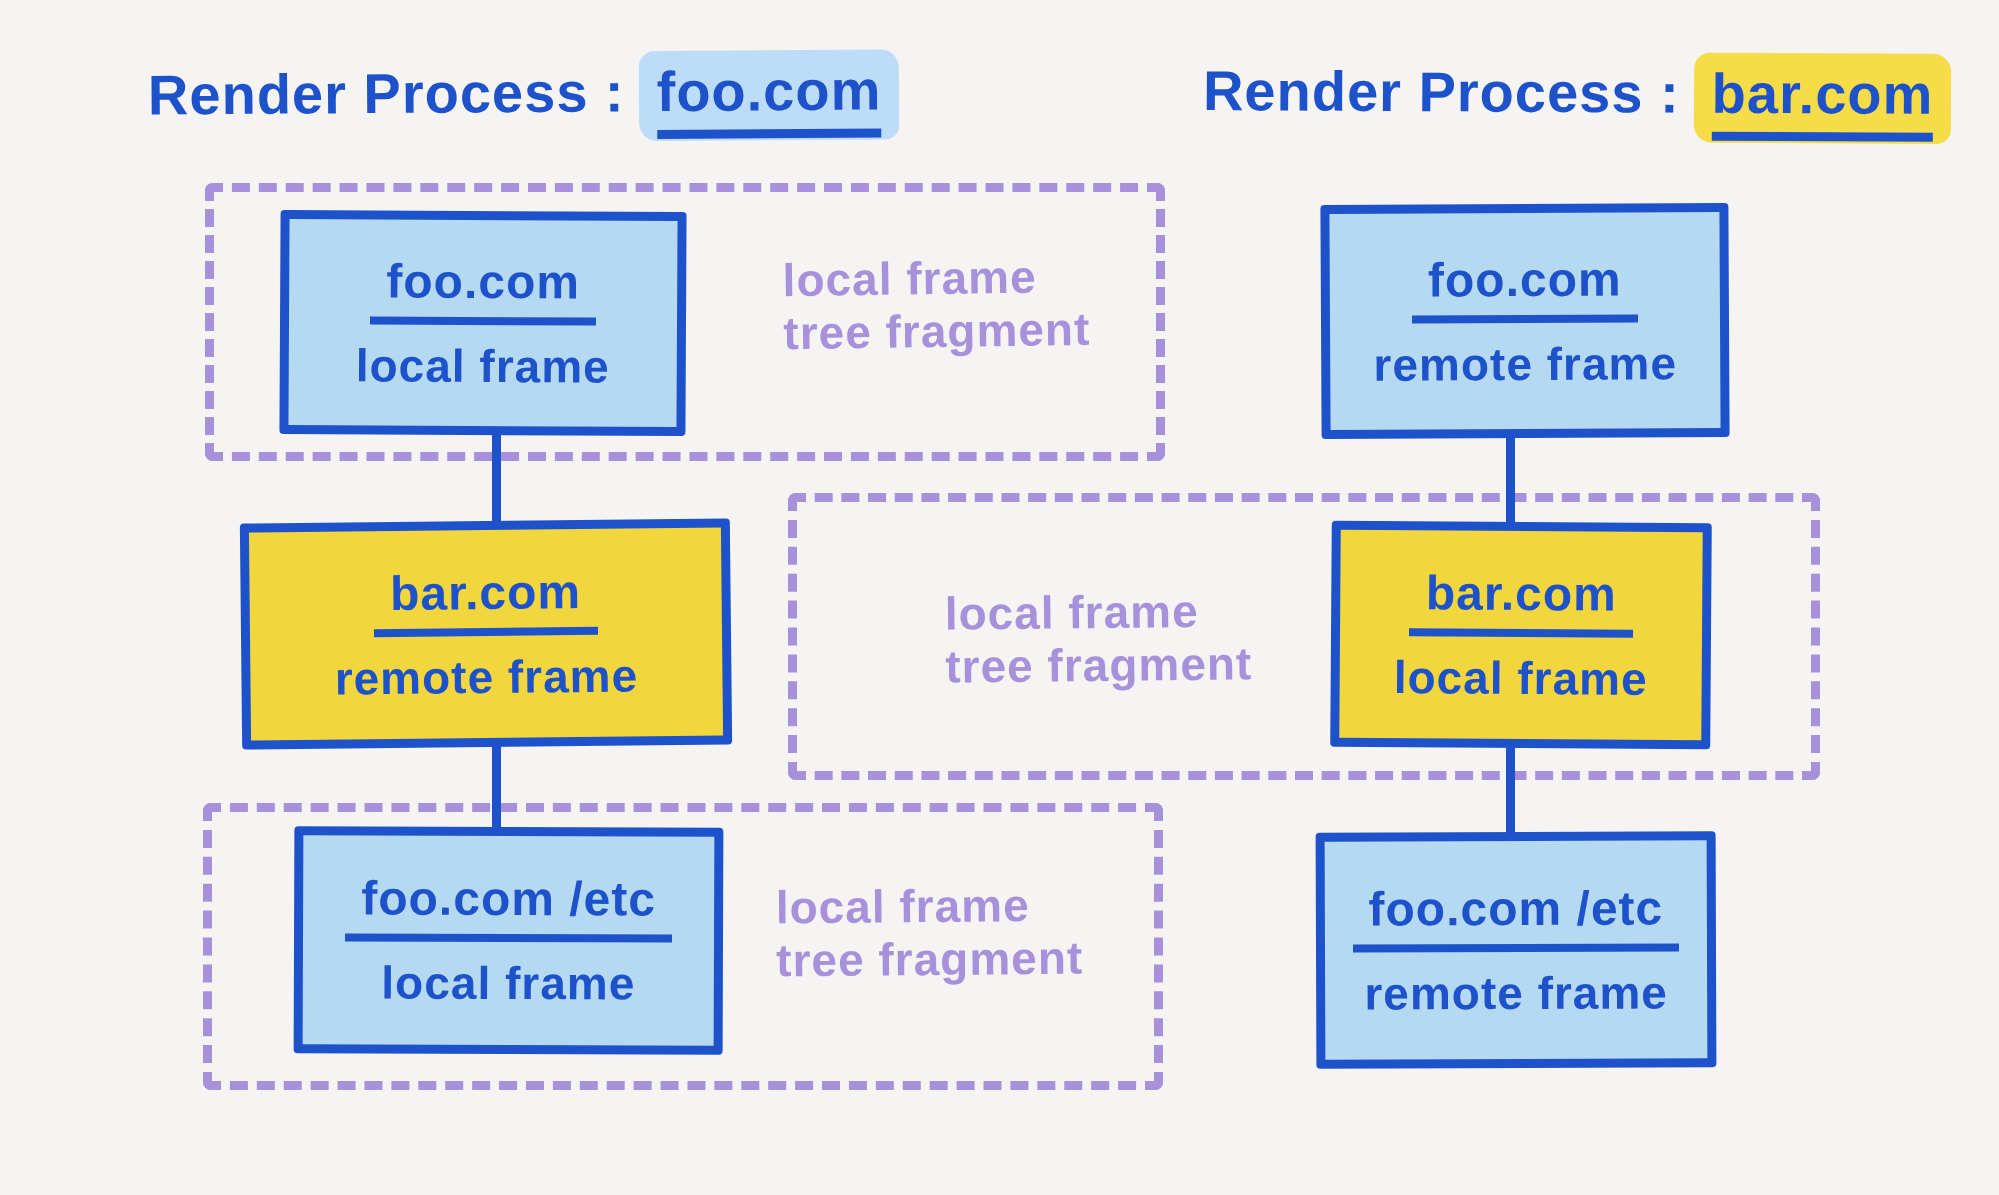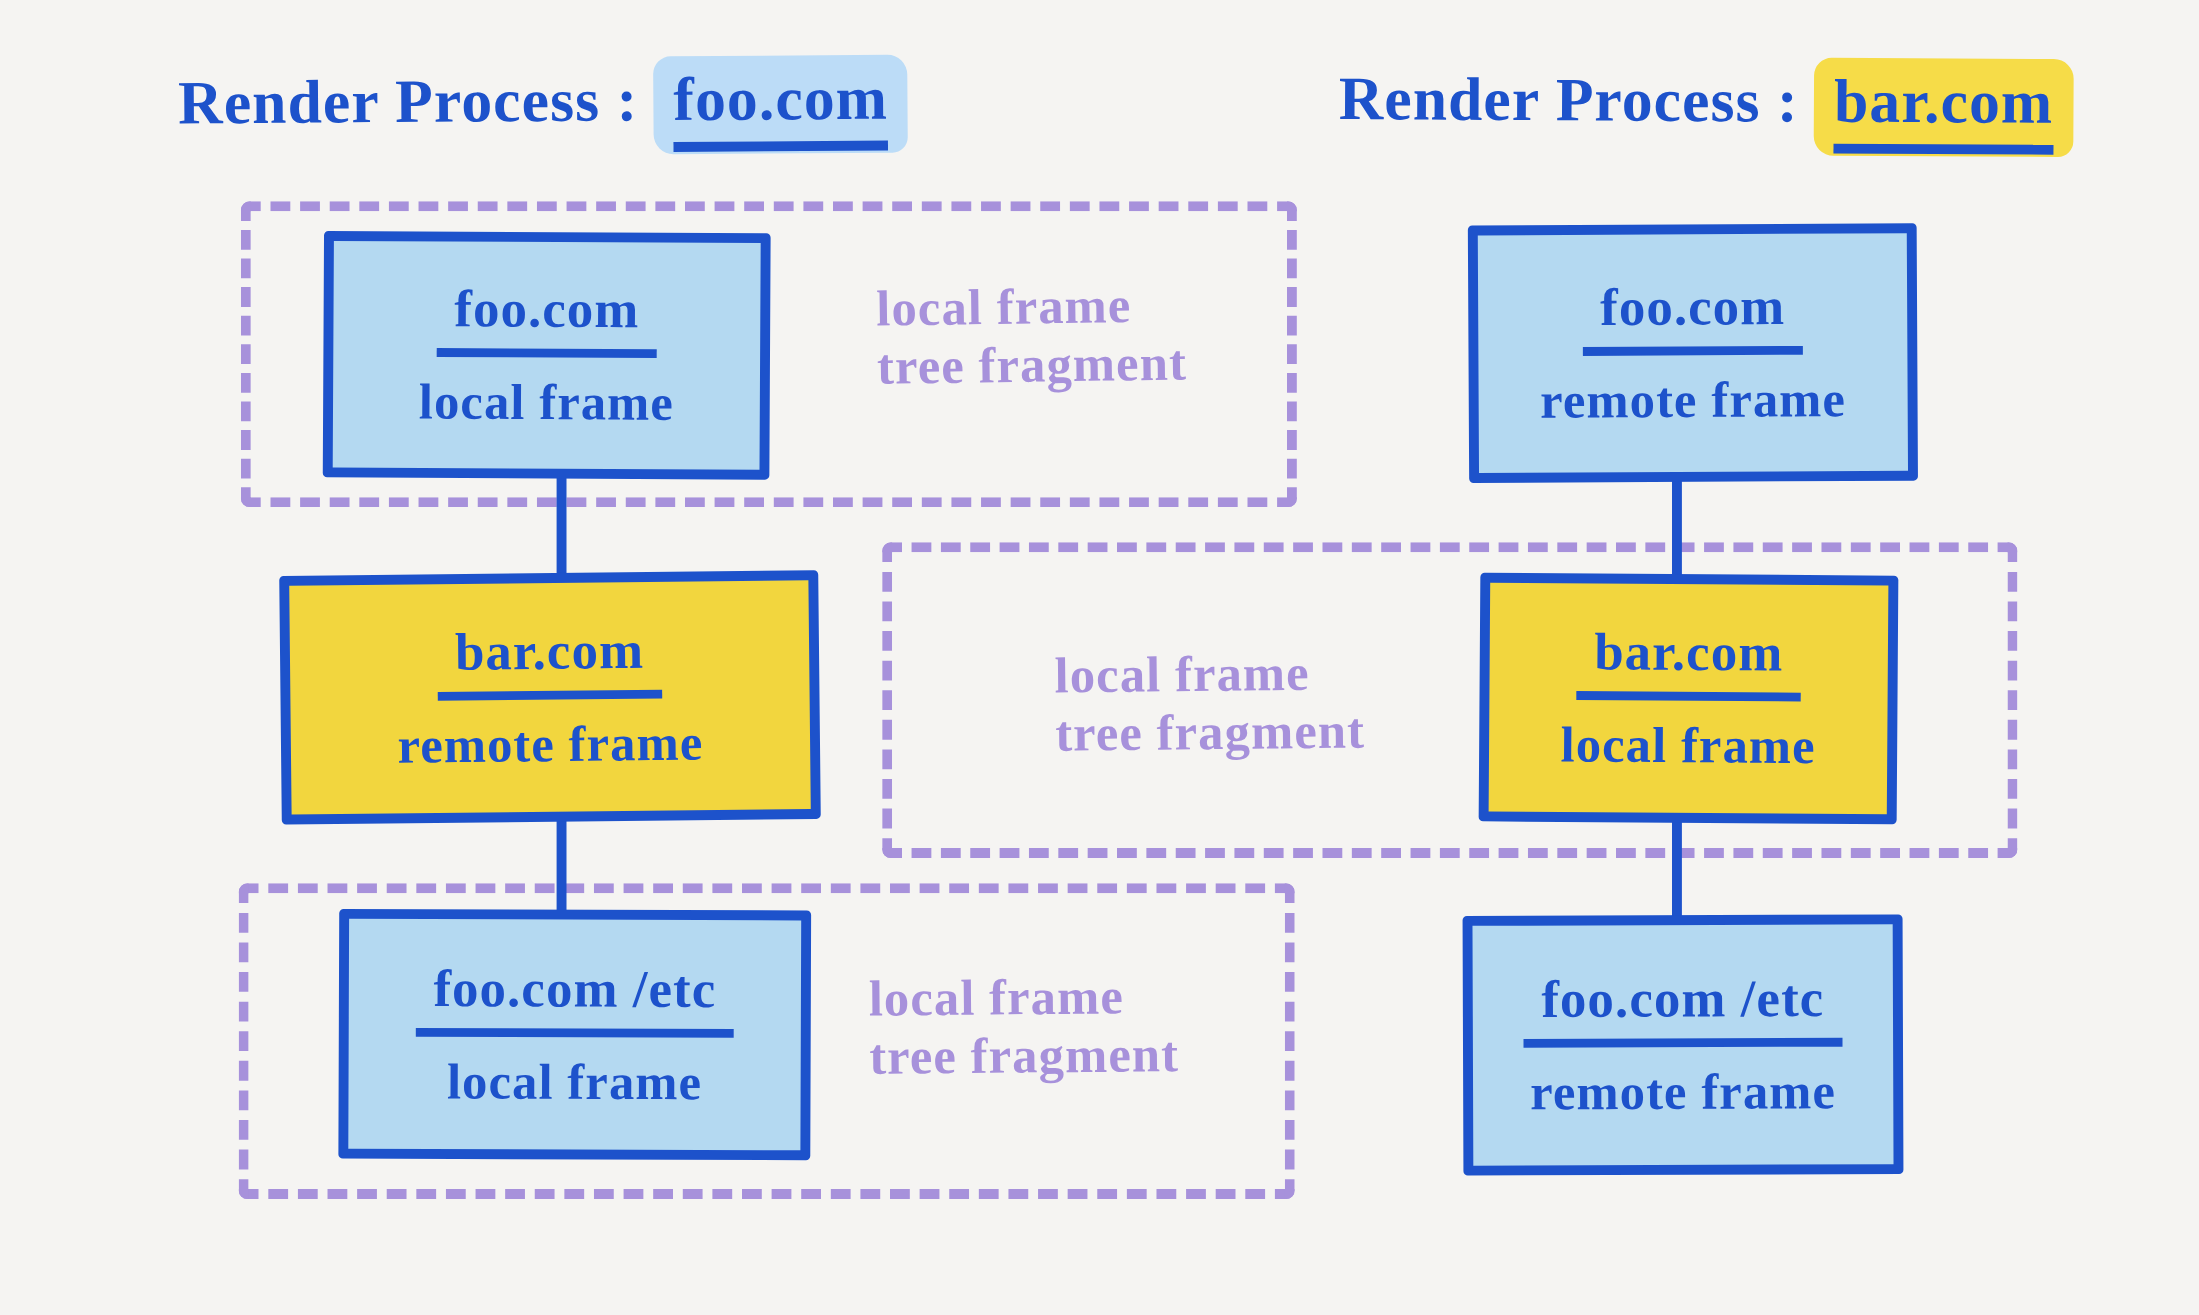--- a/index.html
+++ b/index.html
@@ -8,22 +8,21 @@
     --yellow:#f2d63e;
     --purple:#a791db;
     --bg:#f5f4f2;
   }
   html,body{margin:0;padding:0;background:var(--bg);}
   .canvas{
     position:relative;
     width:1977px;height:1195px;
     background:var(--bg);
     overflow:hidden;
-    font-family:Liberation Serif, serif;
-    margin-left:14px;
+    font-family:Liberation Sans, sans-serif;
   }
   
   .title{
     position:absolute;
     font-size:56px;font-weight:700;color:var(--blue);
     white-space:nowrap;letter-spacing:1px;
   }
   .title .prefix{margin-right:14px;}
   .hl{
     display:inline-block;

